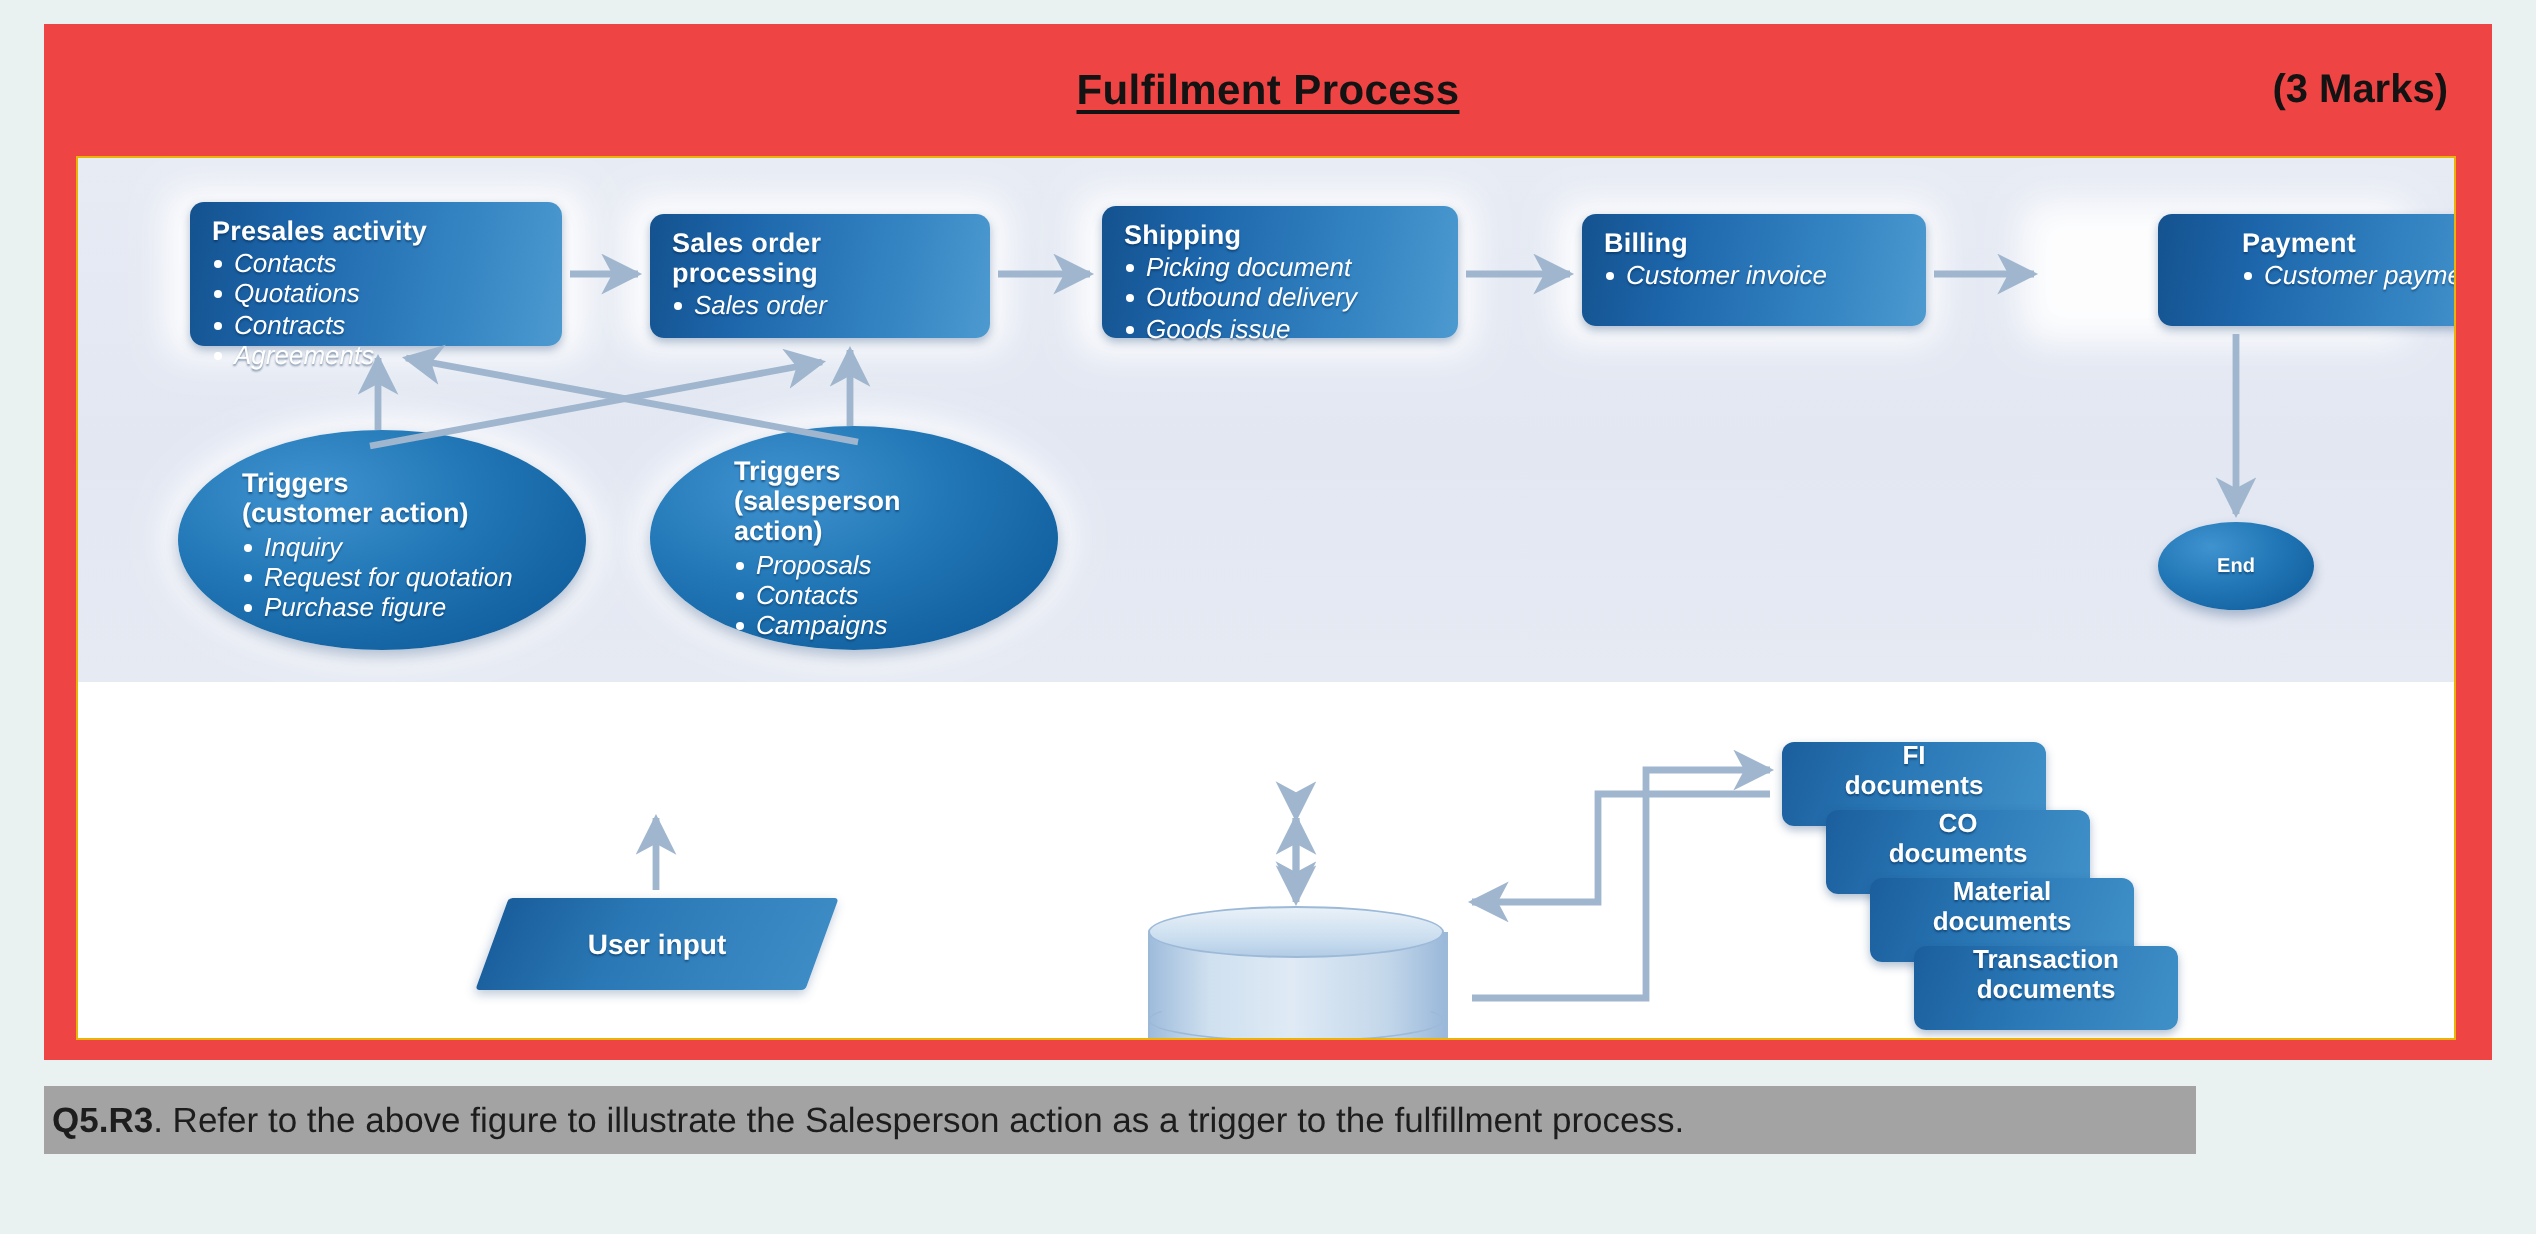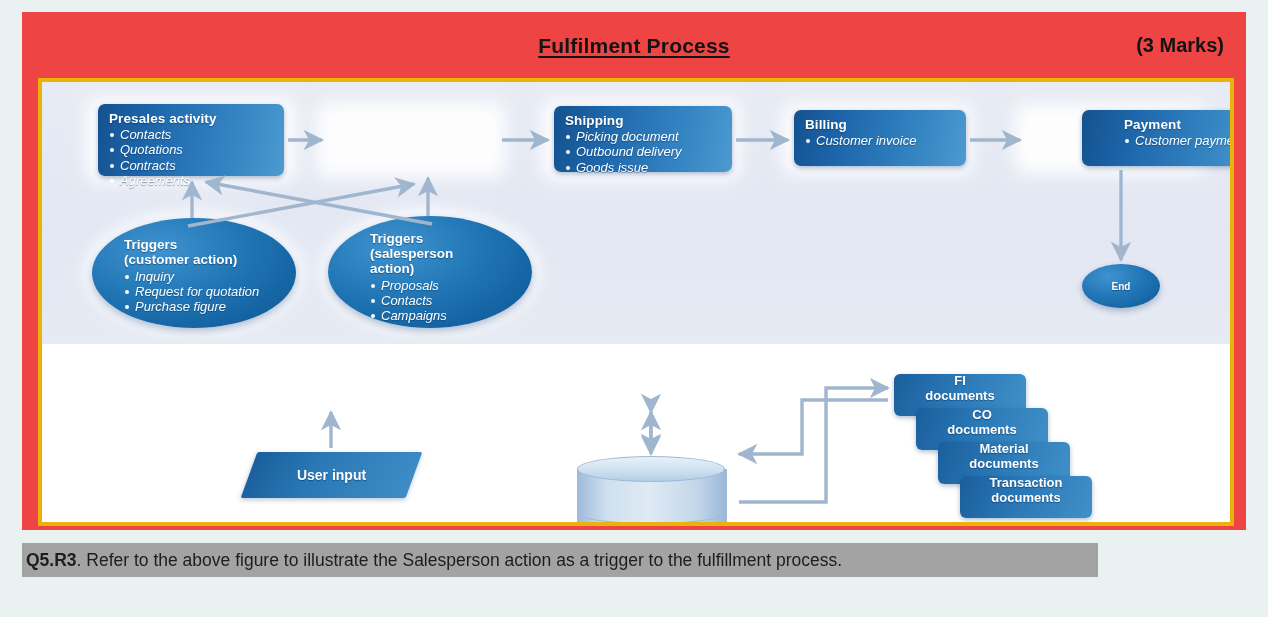--- a/index.html
+++ b/index.html
@@ -26,21 +26,21 @@
     letter-spacing:.2px;
   }
   .marks{
     position:absolute;right:22px;top:22px;
     font-size:20px;font-weight:bold;color:#131313;
   }
 
   
   .diagram{
     position:absolute;left:16px;top:66px;width:1188px;height:440px;
-    border:4px solid #eab308;
+    border:1px solid #eab308;
     background:#ffffff;
     overflow:hidden;
   }
   .band-top{
     position:absolute;left:0;top:0;width:100%;height:262px;
     background:linear-gradient(180deg,#e7ebf4 0%,#e2e7f2 55%,#e6eaf3 100%);
   }
   .band-bot{position:absolute;left:0;top:262px;width:100%;height:178px;background:#ffffff;}
 
   
@@ -193,20 +193,26 @@
       <div class="pbox" style="left:56px;top:22px;width:186px;height:72px;">
         <div class="h">Presales activity</div>
         <ul>
           <li>Contacts</li>
           <li>Quotations</li>
           <li>Contracts</li>
           <li>Agreements</li>
         </ul>
       </div>
 
+      <div class="pbox" style="left:286px;top:28px;width:170px;height:62px;">
+        <div class="h" style="width:105px;">Sales order processing</div>
+        <ul>
+          <li>Sales order</li>
+        </ul>
+      </div>
 
       <div class="pbox" style="left:512px;top:24px;width:178px;height:66px;">
         <div class="h">Shipping</div>
         <ul>
           <li>Picking document</li>
           <li>Outbound delivery</li>
           <li>Goods issue</li>
         </ul>
       </div>
 

